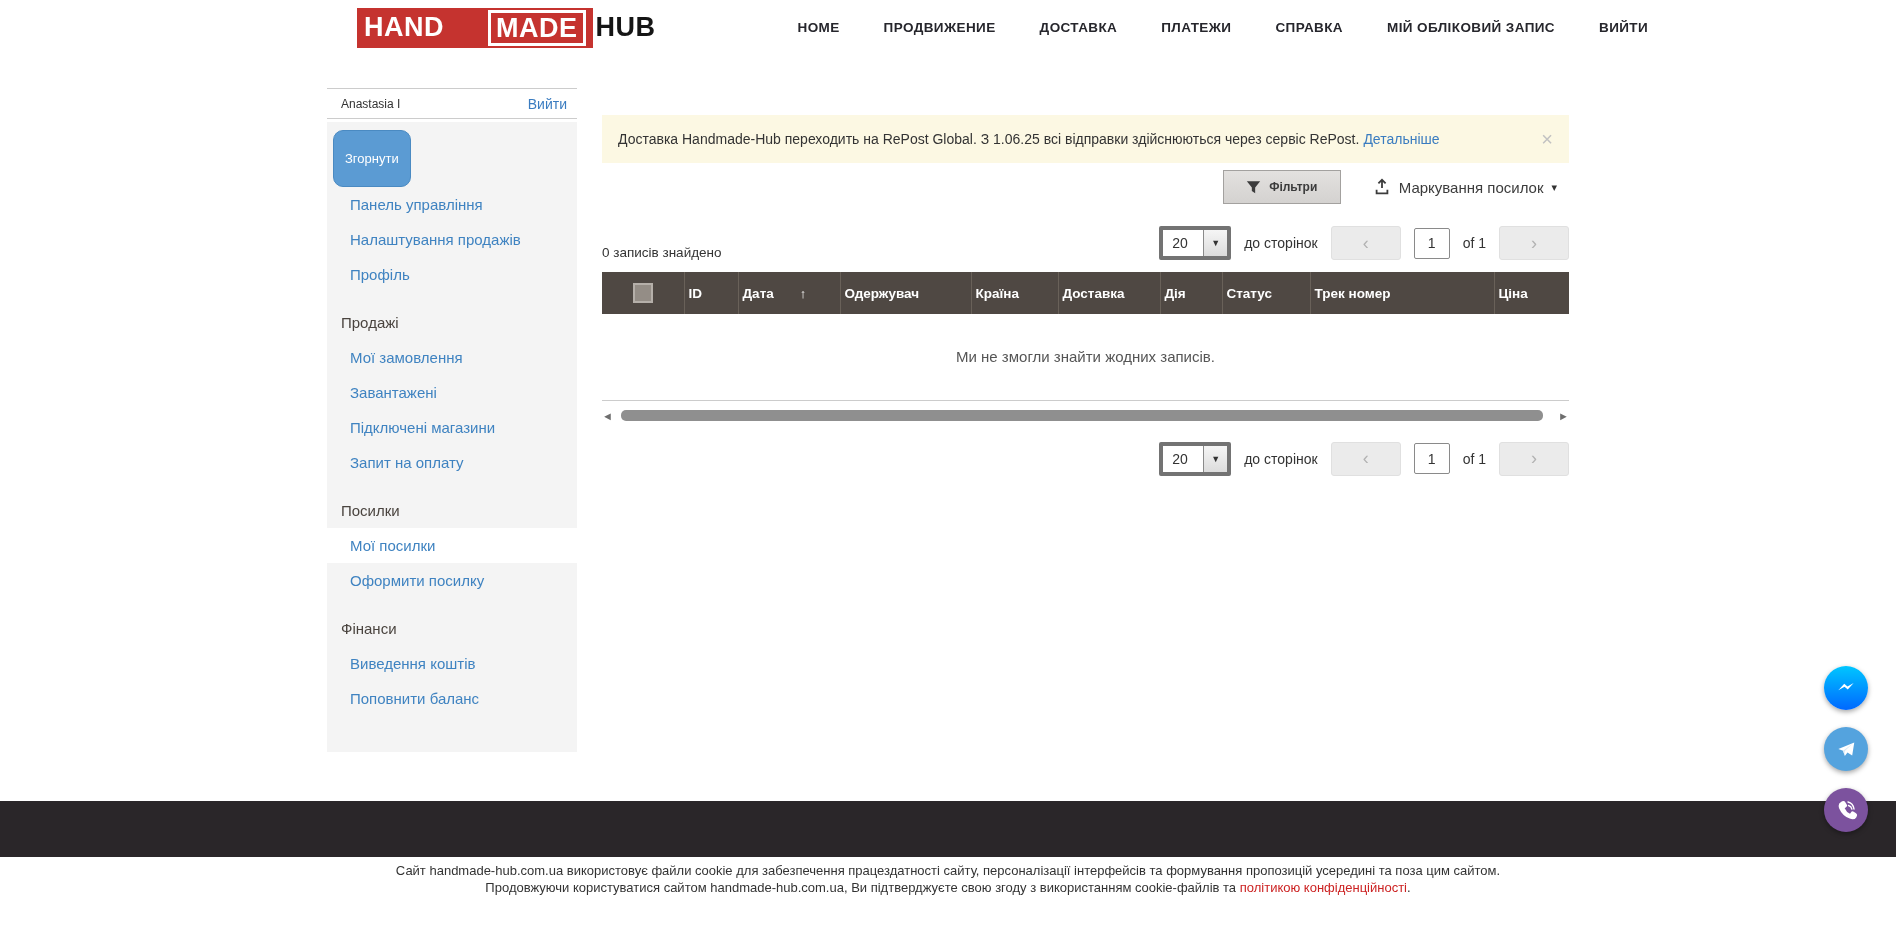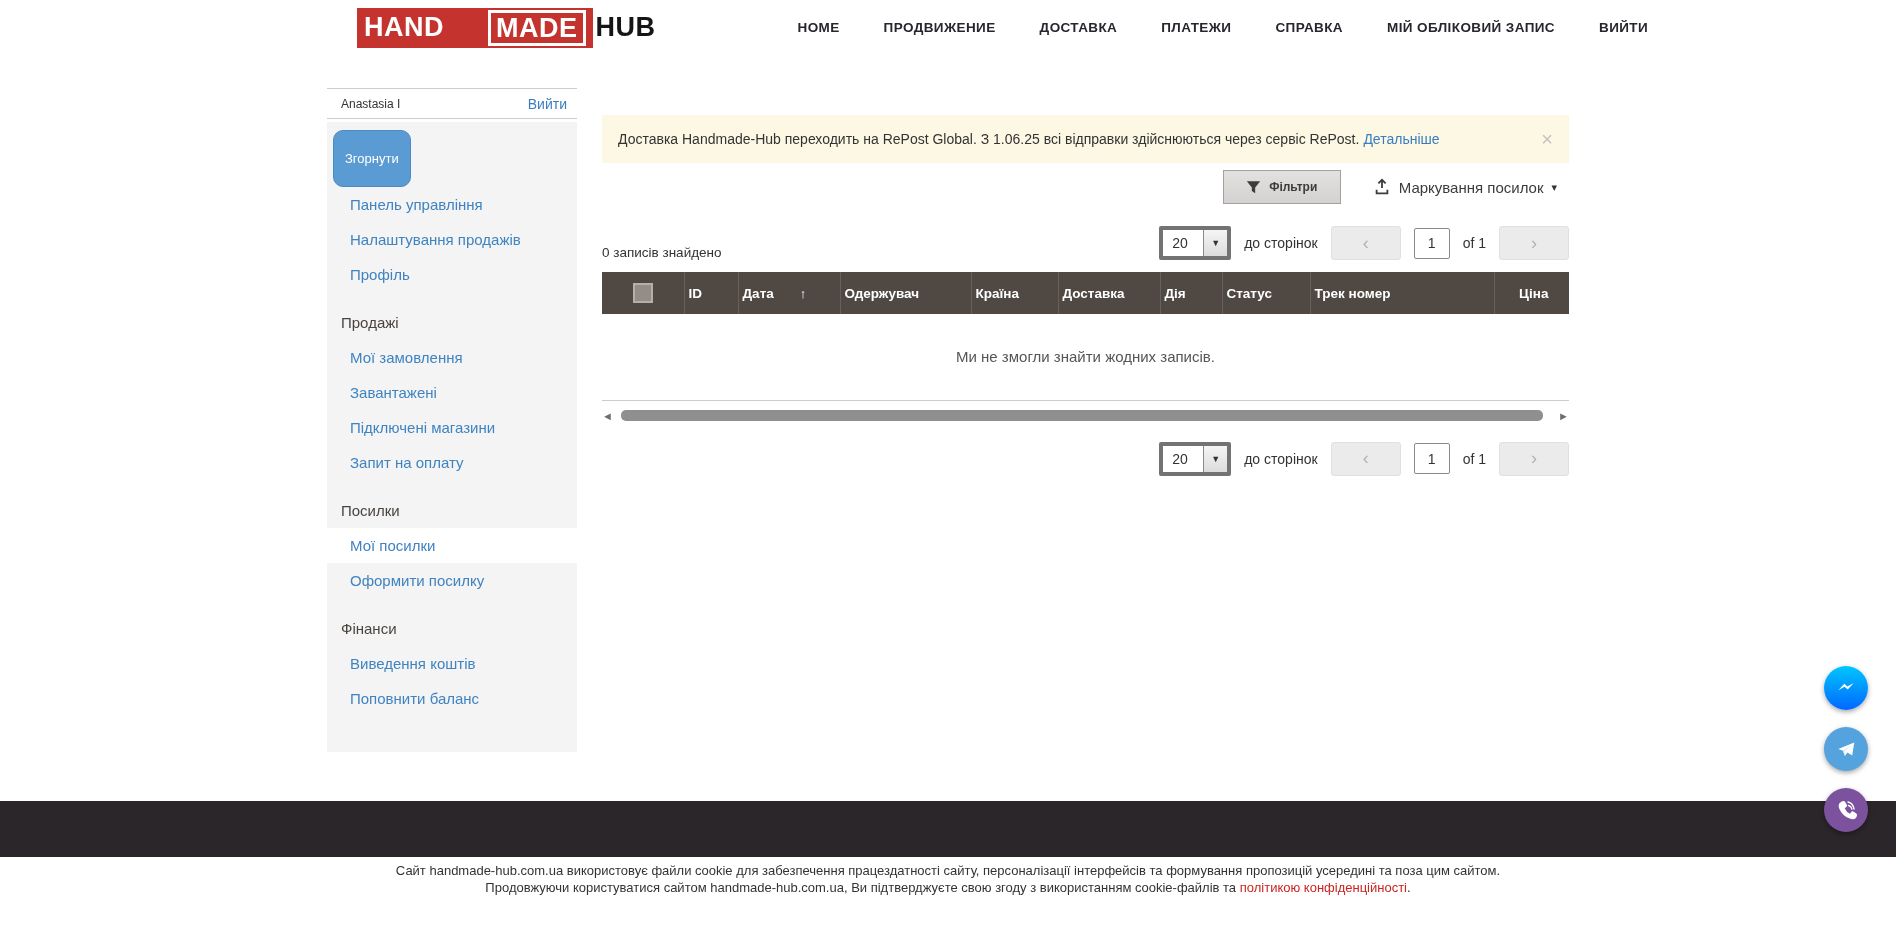--- a/index.html
+++ b/index.html
@@ -68,21 +68,21 @@
                display:flex; align-items:center; justify-content:center; color:#b2b2b2; font-size:18px;
                cursor:pointer; }
   .pager-input { width:36px; height:31px; border:1px solid #8a8a8a; border-radius:2px; text-align:center;
                  font-size:14px; color:#333; font-family:"Liberation Sans", sans-serif; }
   .pager-of { font-size:14px; color:#333; }
 
   
   .grid { margin-top:12px; width:100%; border-collapse:collapse; }
   .grid th { background:#4f4843; height:42px; color:#fff; font-size:13.5px; text-align:left;
              padding-left:4px; border-right:1px solid #696159; font-weight:bold; }
-  .grid th:last-child { border-right:none;text-align:center; }
+  .grid th:last-child { border-right:none; }
   .grid .col-check { width:82px; text-align:center; padding-left:0; }
   .col-id { width:54px; } .col-date { width:102px; } .col-recip { width:131px; }
   .col-country { width:87px; } .col-delivery { width:102px; } .col-action { width:62px; }
   .col-status { width:88px; } .col-track { width:184px; }
   .hdr-checkbox { width:20px; height:20px; margin:0 auto; background:#948d86; border:2px solid #b5afa9; }
   .sort-arrow { font-weight:normal; font-size:13px; margin-left:26px; }
   .grid td.empty-cell { height:86px; text-align:center; color:#555; font-size:15px;
                         border-bottom:1px solid #ccc; background:#fff; }
 
   

